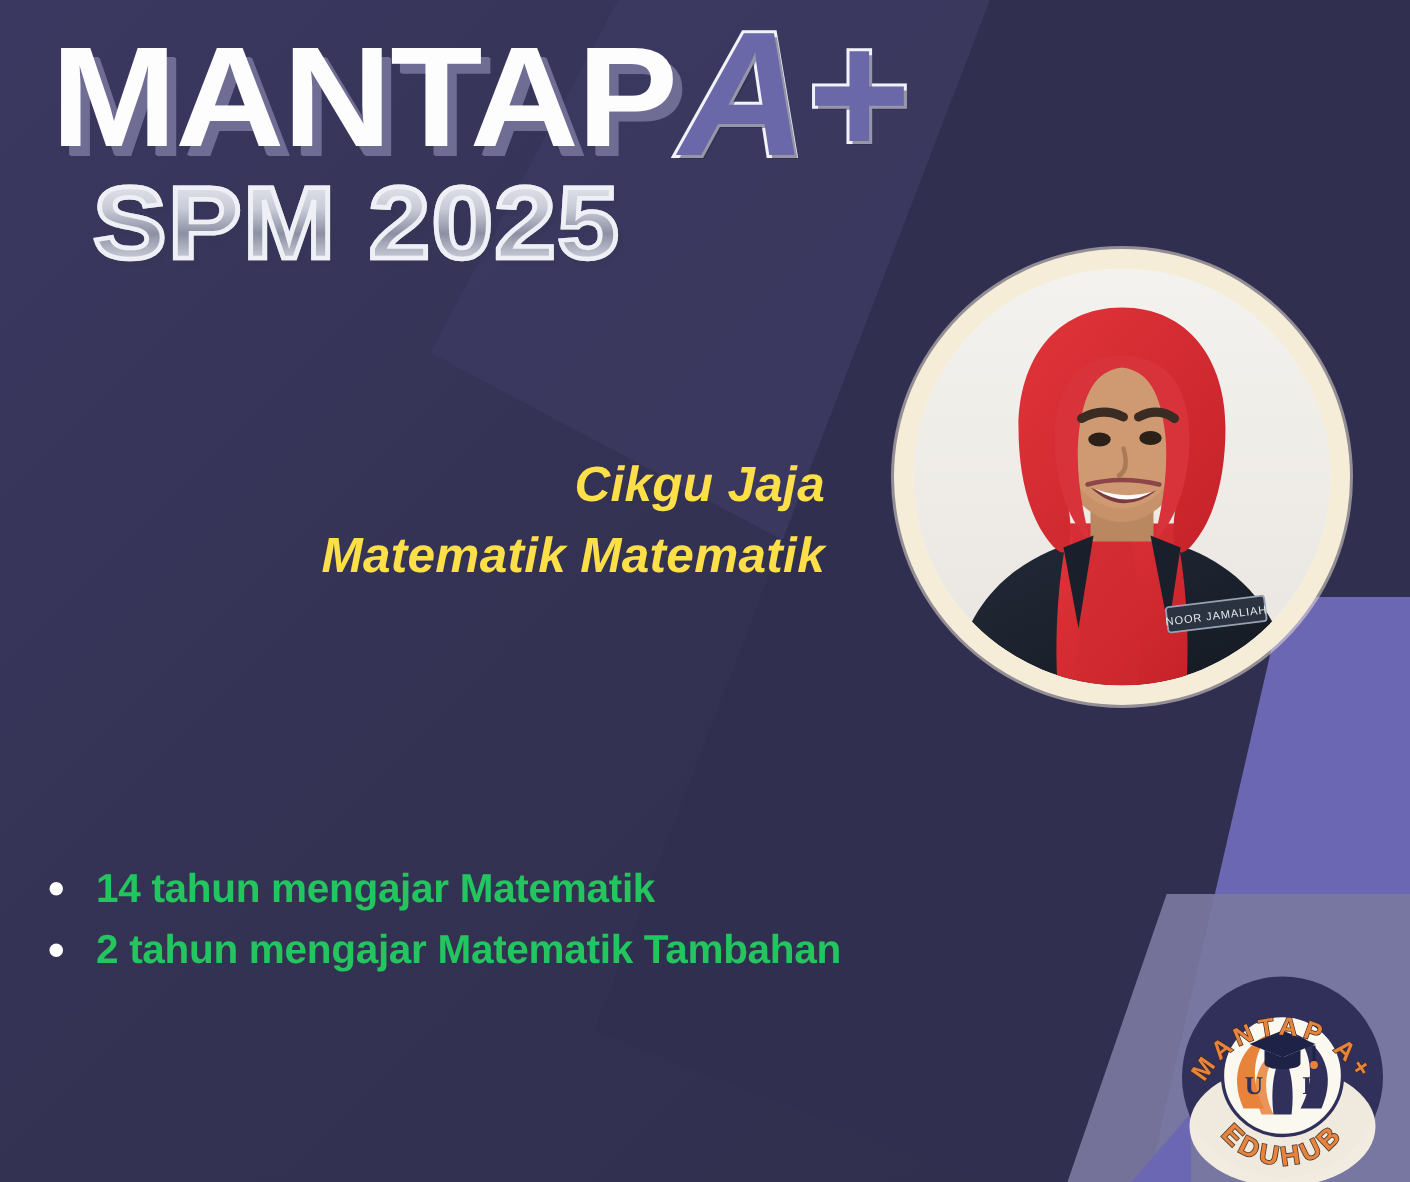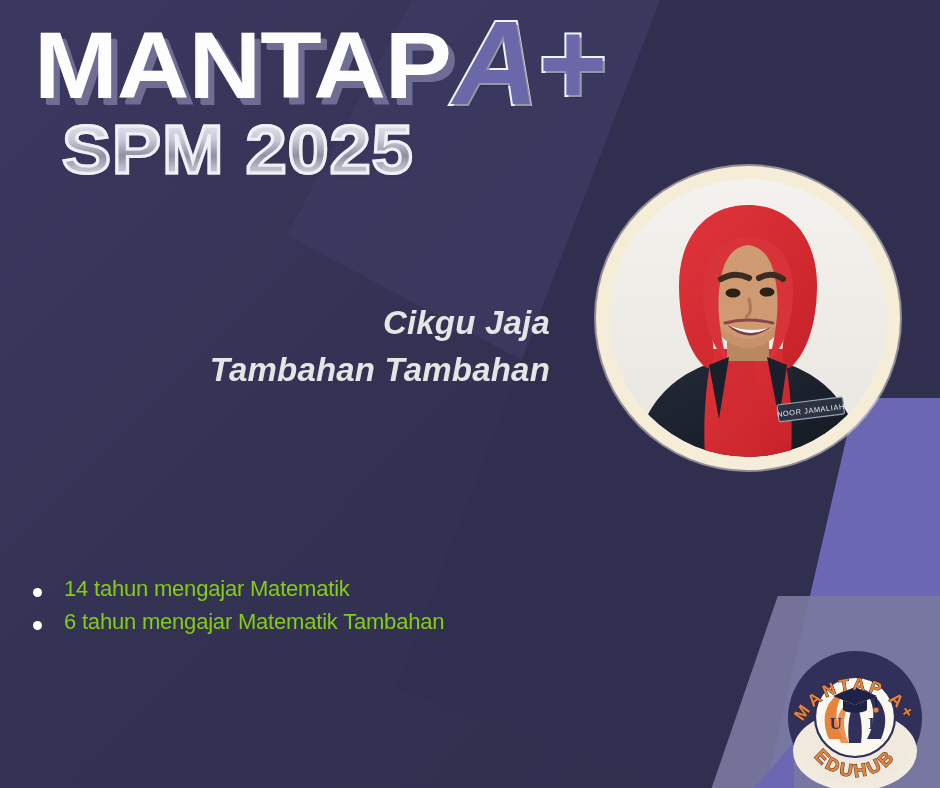--- a/index.html
+++ b/index.html
@@ -139,43 +139,43 @@
     transform-origin: left top;
     filter: drop-shadow(3px 4px 0 rgba(55,52,85,.55));
   }
 
   
   .teacher-block {
     position: absolute;
     left: 120px; top: 300px;
     width: 430px;
     text-align: right;
-    color: #e5e5e5;
+    color: #fde047;
     font-weight: 700;
     font-style: italic;
     font-size: 33px;
     line-height: 1.42;
     letter-spacing: .2px;
   }
   .teacher-block .tline { display: block; white-space: nowrap; }
 
   
   .bullets {
     position: absolute;
     left: 24px; top: 572px;
     width: 700px;
     margin: 0;
     padding: 0;
     list-style: none;
   }
   .bullets li {
     position: relative;
-    color: #84cc16;
-    font-weight: 400;
-    font-size: 22px;
+    color: #22c55e;
+    font-weight: 700;
+    font-size: 27px;
     line-height: 1.52;
     padding-left: 40px;
     letter-spacing: -.2px;
     white-space: nowrap;
   }
   .bullets li .dot {
     position: absolute;
     left: 9px; top: 16px;
     width: 9px; height: 9px;
     border-radius: 50%;
@@ -227,31 +227,31 @@
   <div class="headline">
     <div class="mantap-row">
       <span class="word-mantap">MANTAP</span>
     </div>
     <span class="word-aplus">A+</span>
     <span class="word-spm">SPM 2025</span>
   </div>
 
   <div class="teacher-block">
     <span class="tline">Cikgu Jaja</span>
-    <span class="tline">Tambahan Tambahan</span>
+    <span class="tline">Matematik Matematik</span>
   </div>
 
   <ul class="bullets">
     <li>
       <span class="dot"></span>
       <span>14 tahun mengajar Matematik</span>
     </li>
     <li>
       <span class="dot"></span>
-      <span>6 tahun mengajar Matematik Tambahan</span>
+      <span>2 tahun mengajar Matematik Tambahan</span>
     </li>
   </ul>
 
   <div class="portrait">
     <div class="portrait-inner">
       <svg viewBox="0 0 278 278" xmlns="http://www.w3.org/2000/svg" aria-hidden="true">
         <defs>
           <clipPath id="pclip">
               <circle cx="139" cy="139" r="139"></circle>
             </clipPath>

